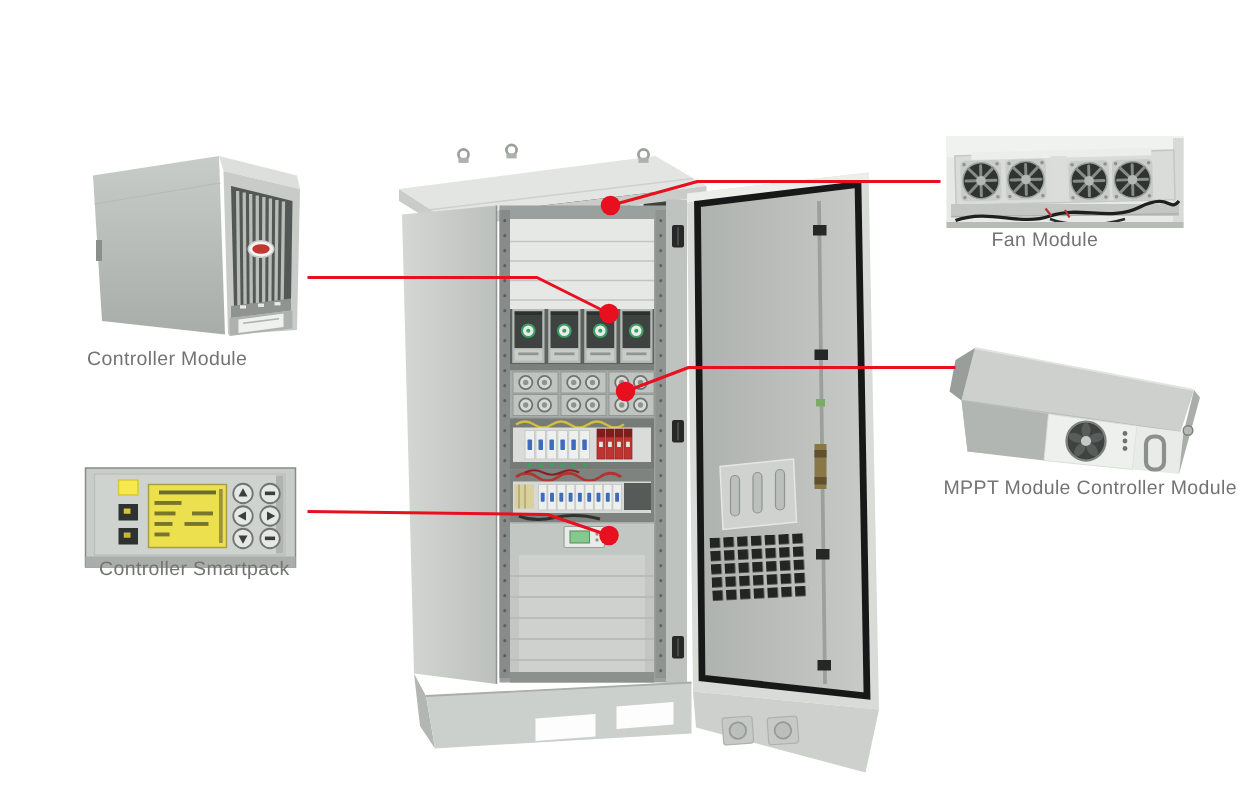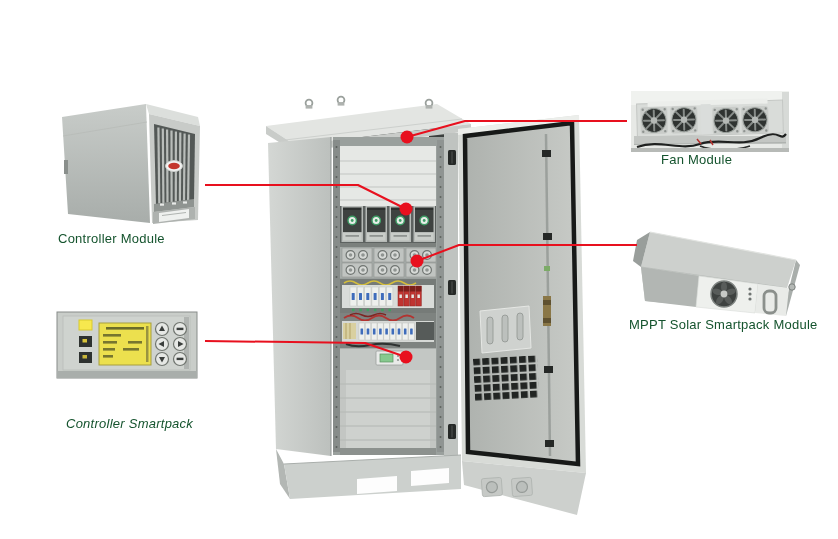--- a/index.html
+++ b/index.html
@@ -1,21 +1,21 @@
 <!DOCTYPE html>
 <html><head>
 <meta charset="utf-8">
 <style>
   html,body{margin:0;padding:0;background:#ffffff;}
   .canvas{position:relative;width:838px;height:539px;background:#ffffff;
           font-family:"Liberation Sans",sans-serif;overflow:hidden;}
   .canvas svg{position:absolute;left:0;top:0;}
-  .lbl{position:absolute;font-size:13px;letter-spacing:.25px;color:#14532d;white-space:nowrap;}
+  .lbl{position:absolute;font-size:13px;letter-spacing:.25px;color:#737373;white-space:nowrap;}
   #lbl-rectifier{left:58px;top:231px;}
-  #lbl-smartpack{left:66px;top:416px;font-style:italic;}
+  #lbl-smartpack{left:66px;top:371px;}
   #lbl-fan{left:661px;top:152px;}
   #lbl-mppt{left:629px;top:317px;}
 </style>
 </head>
 <body>
 
 <div class="canvas">
 
 <svg width="838" height="539" viewBox="0 0 838 539">
   <defs>
@@ -393,15 +393,15 @@
     <circle cx="406" cy="209" r="6.5"></circle>
     <circle cx="406" cy="357" r="6.5"></circle>
     <circle cx="407" cy="137" r="6.5"></circle>
     <circle cx="417" cy="261" r="6.5"></circle>
   </g>
 </svg>
 
 <div class="lbl" id="lbl-rectifier">Controller Module</div>
 <div class="lbl" id="lbl-smartpack">Controller Smartpack</div>
 <div class="lbl" id="lbl-fan">Fan Module</div>
-<div class="lbl" id="lbl-mppt">MPPT Solar Smartpack Module</div>
+<div class="lbl" id="lbl-mppt">MPPT Module Controller Module</div>
 
 </div>
 
 </body></html>

